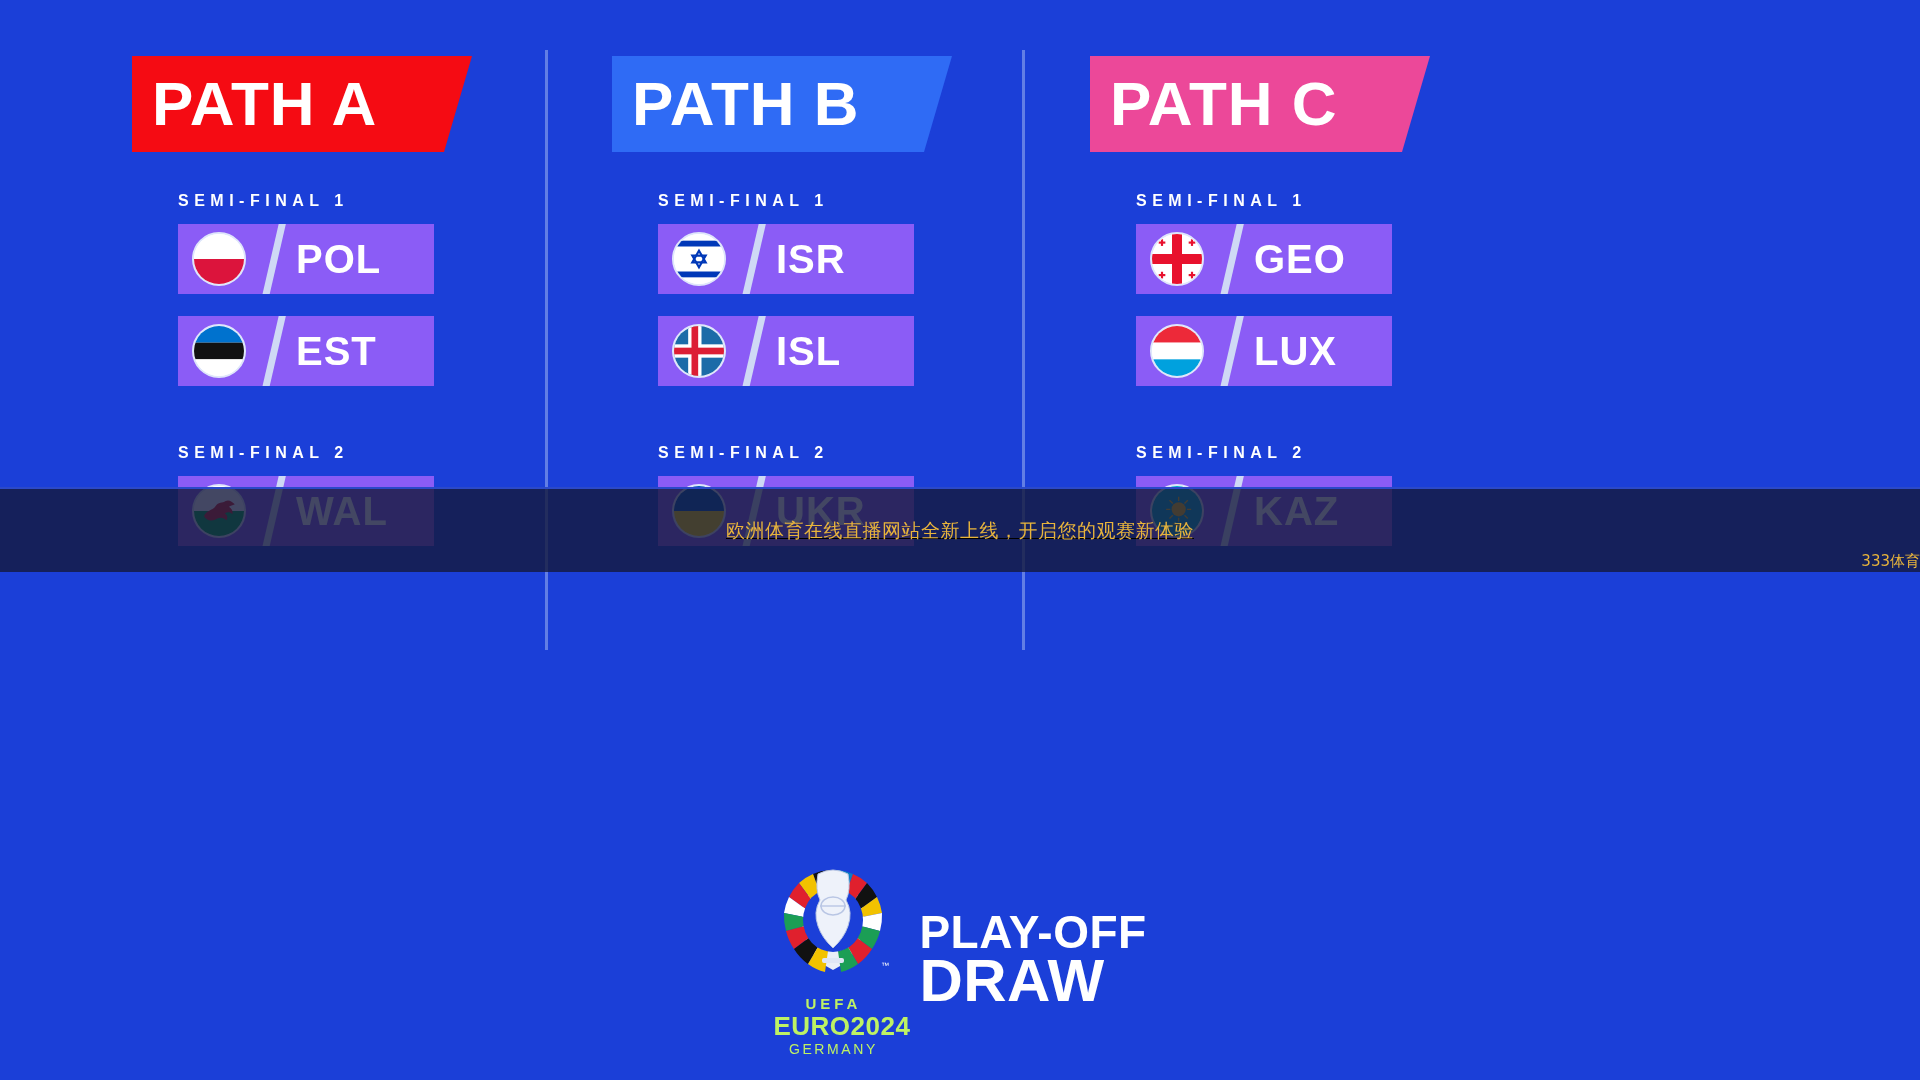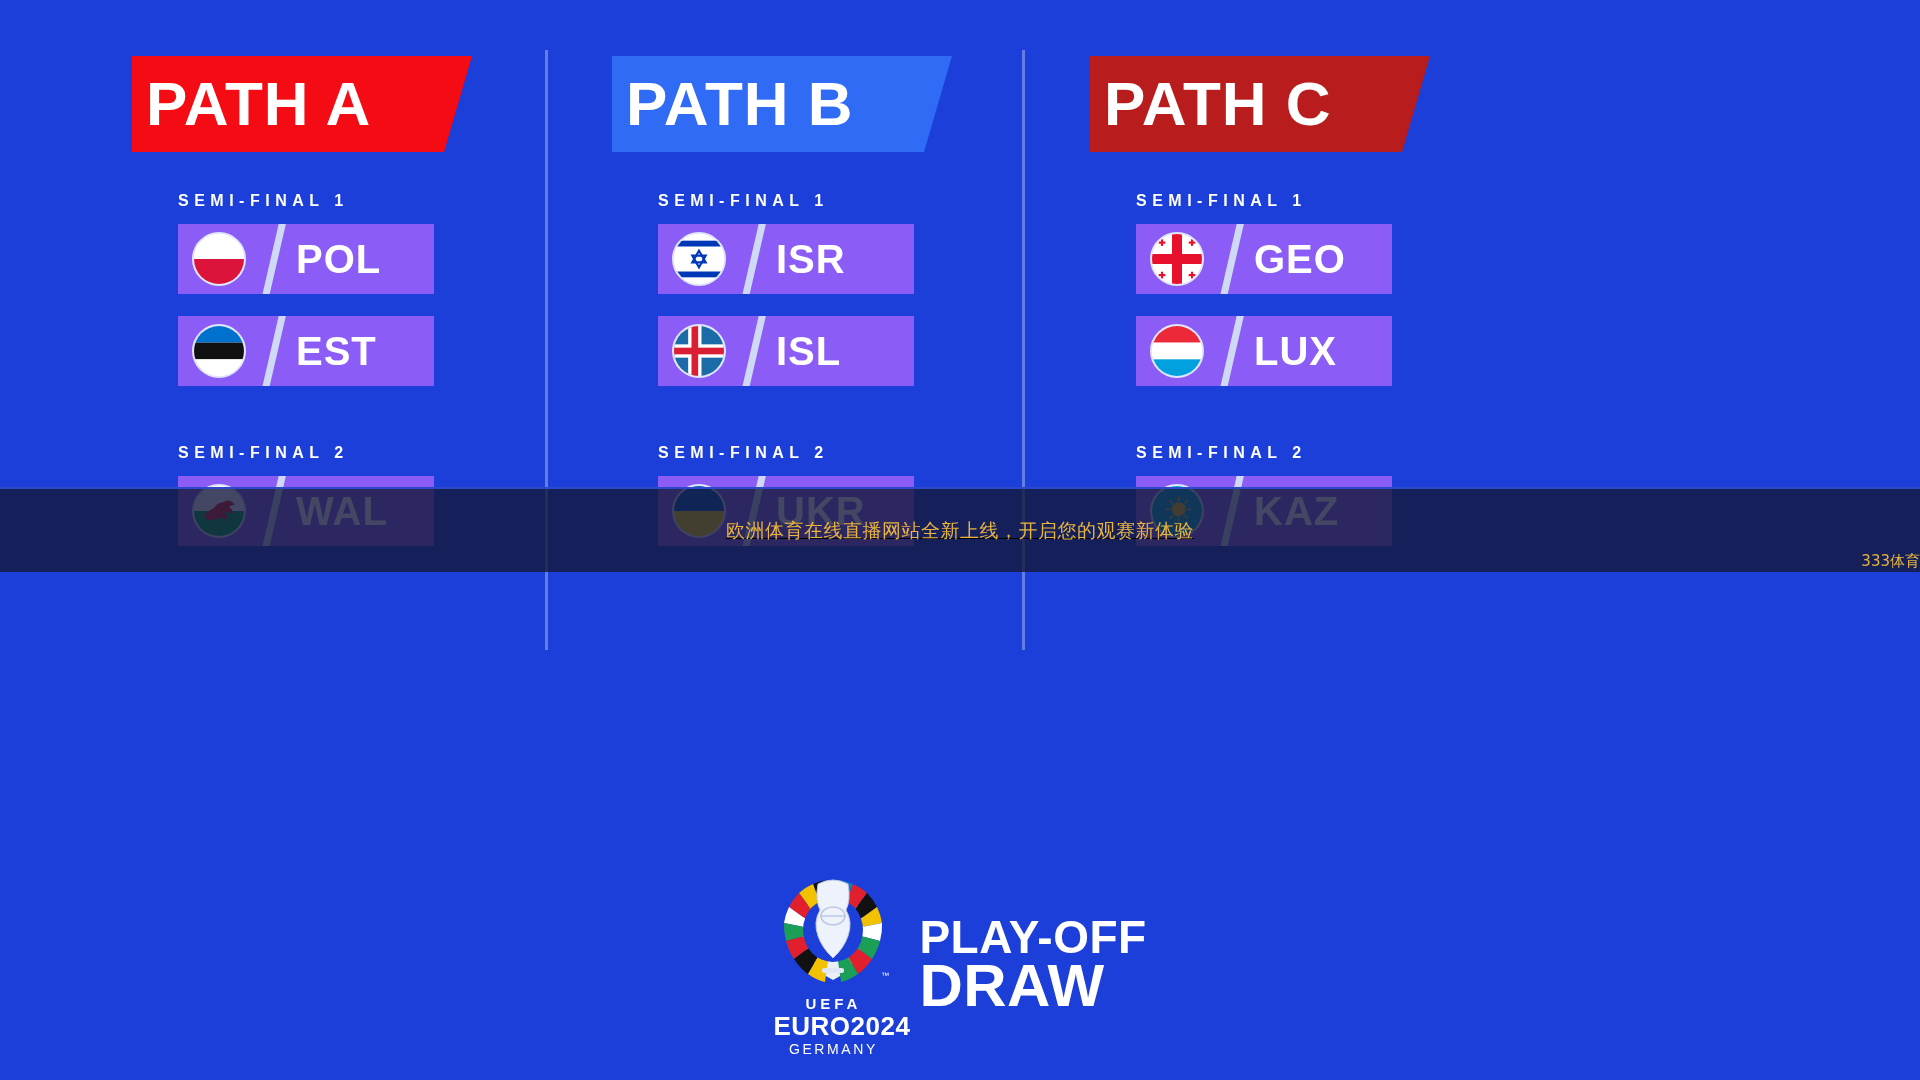--- a/index.html
+++ b/index.html
@@ -29,31 +29,31 @@
     position:absolute; top:50px; width:3px; height:600px;
     background:#7e97ea; opacity:.72; z-index:2;
   }
   .divider.d1{ left:545px; }
   .divider.d2{ left:1022px; }
 
   
   .path-banner{
     height:96px;
     display:flex; align-items:center;
-    padding-left:14px;
+    padding-left:20px;
     -webkit-clip-path:polygon(0 0, 100% 0, calc(100% - 28px) 100%, 0 100%);
     clip-path:polygon(0 0, 100% 0, calc(100% - 28px) 100%, 0 100%);
   }
   .path-banner .ptxt{
     font-size:62px; font-weight:700; color:#ffffff;
     letter-spacing:1px; line-height:1; white-space:nowrap;
   }
   .col.a .path-banner{ background:#f50b13; width:340px; }
   .col.b .path-banner{ background:#2f6bf5; width:340px; }
-  .col.c .path-banner{ background:#b91c1c; width:340px; }
+  .col.c .path-banner{ background:#ec4899; width:340px; }
 
   
   .sf-label{
     font-size:16px; font-weight:700; color:#ffffff;
     letter-spacing:5.5px; margin:40px 0 14px 46px;
   }
   .sf-label.second{ margin-top:58px; }
 
   
   .team-card{
@@ -82,21 +82,21 @@
   }
 
   
   #footer{
     position:absolute; left:0; right:0; bottom:22px;
     display:flex; align-items:center; justify-content:center;
     gap:26px; z-index:4;
   }
   #euro-logo{ width:120px; }
   #euro-logo .logo-mark{ display:block; width:120px; height:124px; }
-  .logo-word{ text-align:center; color:#ffffff; margin-top:0; }
+  .logo-word{ text-align:center; color:#bef264; margin-top:10px; }
   .logo-word .uefa{
     font-size:15px; letter-spacing:4px; font-weight:700; line-height:1.1;
   }
   .logo-word .euro{
     font-size:26px; font-weight:700; letter-spacing:.5px; line-height:1.05;
   }
   .logo-word .germany{
     font-size:14px; letter-spacing:2.6px; font-weight:400; line-height:1.3;
   }
   #playoff-text{ color:#fff; line-height:.93; }

